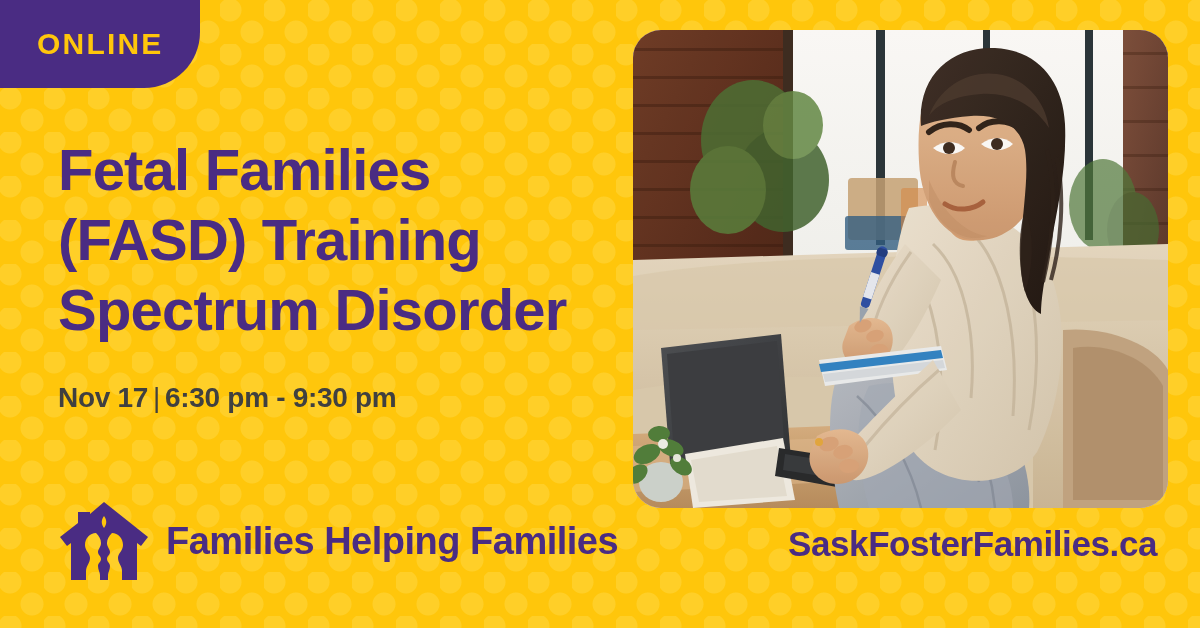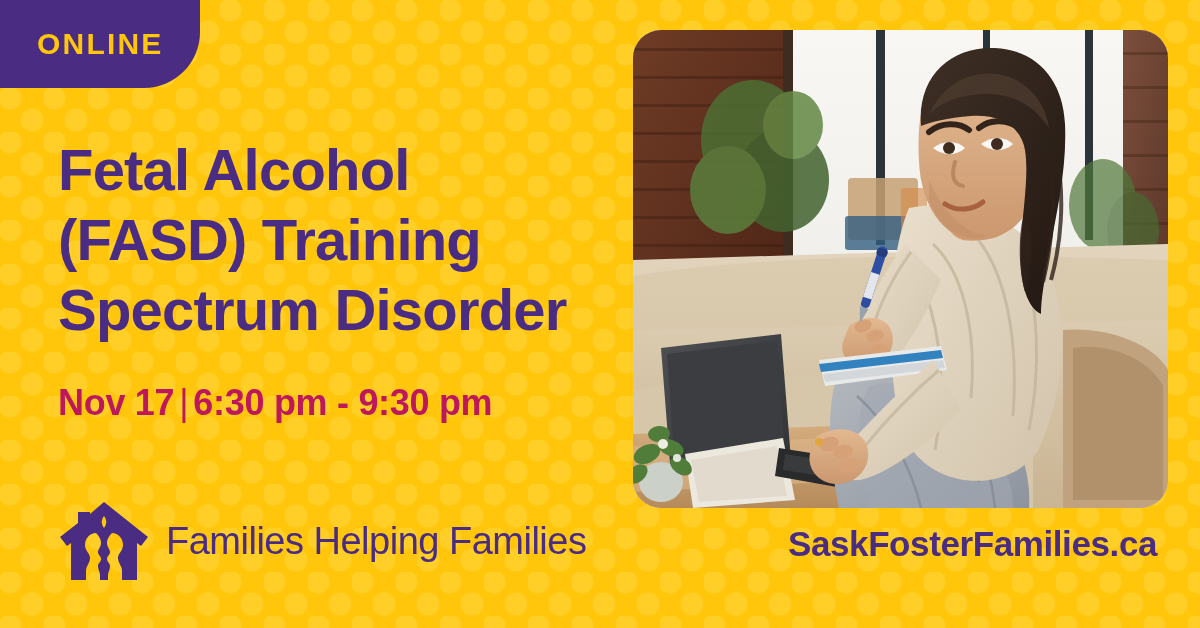--- a/index.html
+++ b/index.html
@@ -66,22 +66,22 @@
     font-weight: bold;
     line-height: 70px;
     letter-spacing: -0.8px;
     white-space: nowrap;
   }
 
   .datetime {
     position: absolute;
     left: 58px;
     top: 383px;
-    color: #be185d;
-    font-size: 36px;
+    color: #404040;
+    font-size: 28px;
     font-weight: bold;
     letter-spacing: -0.3px;
     line-height: 1.1;
     white-space: nowrap;
     z-index: 4;
   }
   .datetime .sep {
     font-weight: normal;
     padding: 0 5px;
   }
@@ -101,22 +101,22 @@
     flex: 0 0 auto;
   }
   .logo-wordmark {
     margin-left: 16px;
     color: #4A2C83;
     font-size: 38px;
     line-height: 1;
     white-space: nowrap;
     letter-spacing: -0.5px;
   }
-  .logo-wordmark .w-light { font-weight: normal; }
-  .logo-wordmark .w-bold  { font-weight: normal; }
+  .logo-wordmark .w-light { font-weight: bold; }
+  .logo-wordmark .w-bold  { font-weight: bold; }
 
   
   .url {
     position: absolute;
     left: 788px;
     top: 526px;
     color: #4A2C83;
     font-size: 35px;
     font-weight: bold;
     letter-spacing: -0.4px;
@@ -144,21 +144,21 @@
 
 <div id="poster">
 
   <div class="dots"></div>
 
   <div class="badge">
     <span class="badge-label">ONLINE</span>
   </div>
 
   <div class="headline">
-    <div class="headline-line">Fetal Alcohol</div>
+    <div class="headline-line">Fetal Families</div>
     <div class="headline-line">(FASD) Training</div>
     <div class="headline-line">Spectrum Disorder</div>
   </div>
 
   <div class="datetime"><span>Nov 17</span><span class="sep">|</span><span>6:30 pm - 9:30 pm</span></div>
 
   <div class="logo">
     <svg class="logo-mark" viewBox="0 0 92 82" aria-hidden="true">
 
       <path fill="#4A2C83" fill-rule="evenodd" d="

